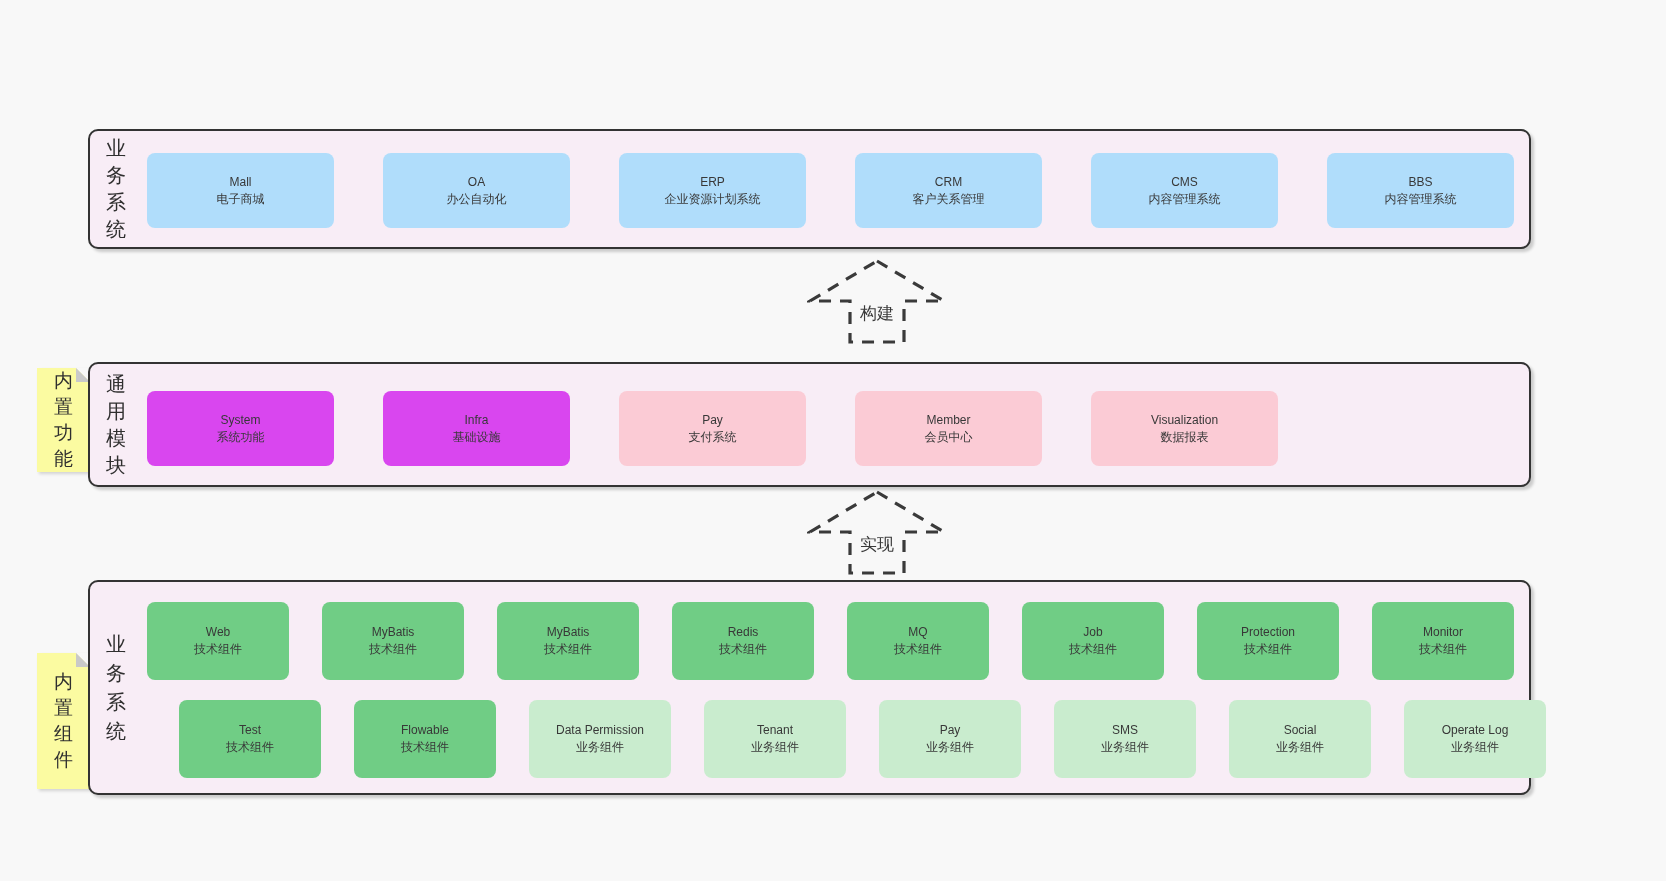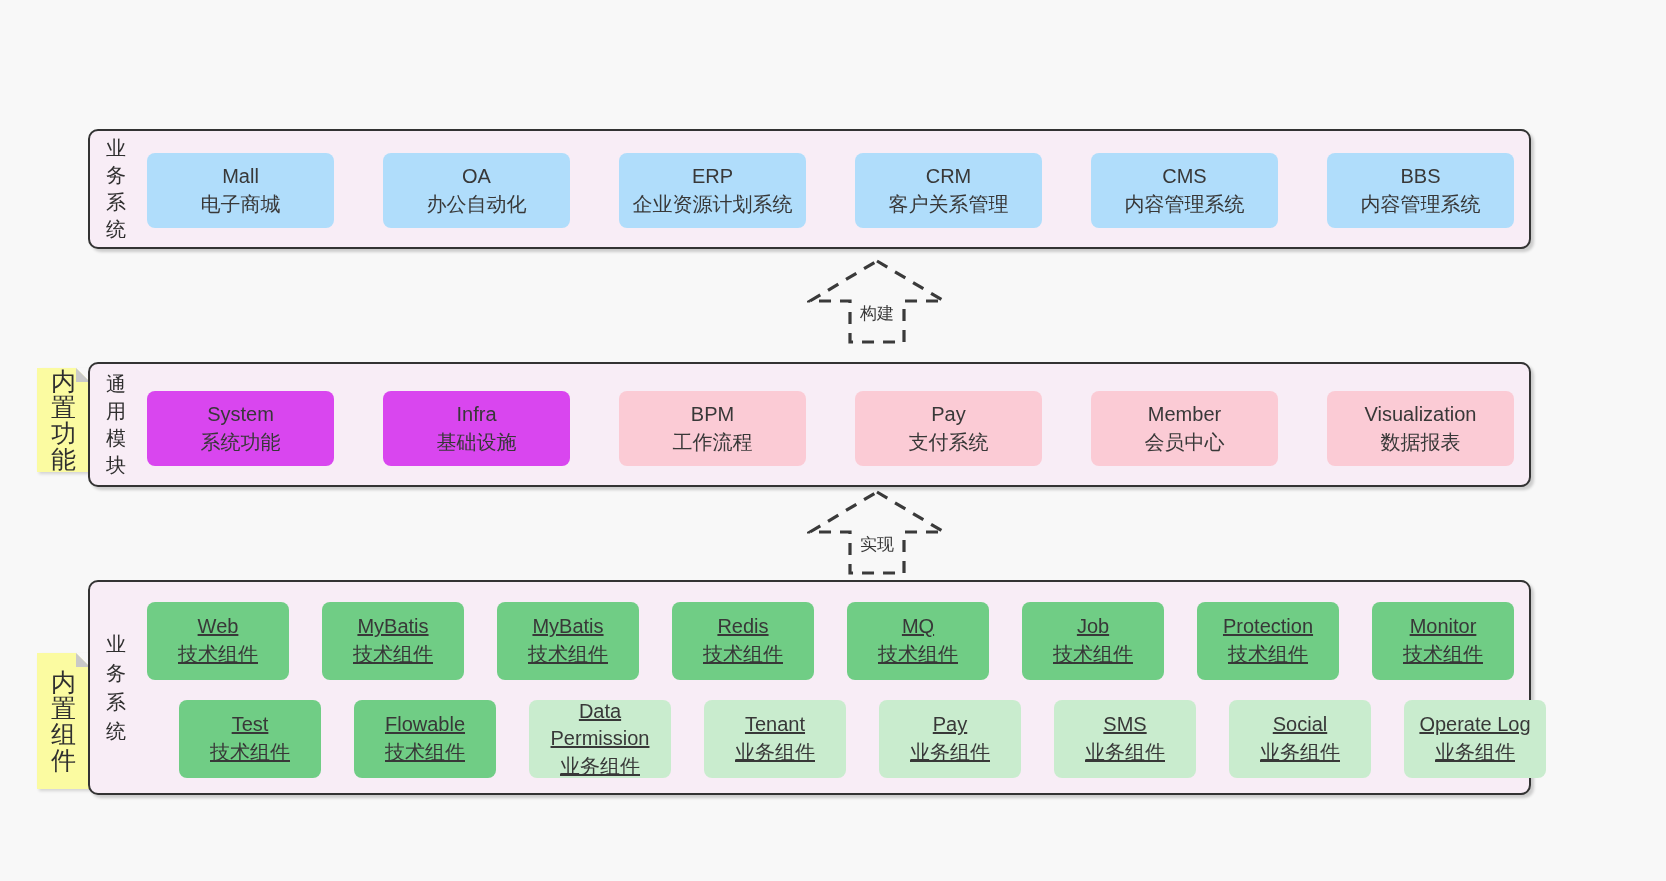--- a/index.html
+++ b/index.html
@@ -29,37 +29,37 @@
   
   .box-row { position:absolute; left:57px; display:flex; gap:49px; }
   .sec-business .box-row { top:22px; }
   .sec-modules  .box-row { top:27px; }
   .sec-components .row1 { top:20px; gap:33px; }
   .sec-components .row2 { top:118px; gap:33px;padding-left:32px; }
 
   .box {
     width:187px; height:75px; border-radius:8px;
     display:flex; flex-direction:column; align-items:center; justify-content:center;
-    text-align:center; font-size:20px; line-height:1.38; color:#383838;
+    text-align:center; font-size:12px; line-height:1.38; color:#383838;
     padding:2px 6px; box-sizing:border-box;
   }
-  .sec-components .box { width:142px; height:78px;text-decoration:underline; }
+  .sec-components .box { width:142px; height:78px; }
   .box[data-variant="blue"]        { background:#b0ddfb; }
   .box[data-variant="red"]         { background:#d946ef; }
   .box[data-variant="pink"]        { background:#fbcbd5; }
   .box[data-variant="green-dark"]  { background:#70cd85; }
   .box[data-variant="green-light"] { background:#c9ecce; }
   .box-name, .box-desc { display:block; }
 
   
   .sticky {
     position:absolute; left:37px; width:53px;
     background:#fbfba1; box-shadow:2px 2px 3px rgba(0,0,0,0.15);
     display:flex; align-items:center; justify-content:center;
-    font-size:25px; line-height:26px; color:#2f2f2f;
+    font-size:19px; line-height:26px; color:#2f2f2f;
     word-break:break-all; text-align:center; padding:4px 15px;
     box-sizing:border-box; z-index:0;
   }
   .sticky-modules    { top:368px; height:104px; }
   .sticky-components { top:653px; height:136px; }
   .sticky::before { 
     content:""; position:absolute; top:0; right:0; width:14px; height:14px;
     background:#f8f8f8; clip-path:polygon(0 0, 100% 0, 100% 100%);
   }
   .sticky::after { 
@@ -129,24 +129,20 @@
     <div class="box-row">
       <div class="box" data-variant="red">
         <span class="box-name">System</span>
         <span class="box-desc">系统功能</span>
       </div>
       <div class="box" data-variant="red">
         <span class="box-name">Infra</span>
         <span class="box-desc">基础设施</span>
       </div>
       <div class="box" data-variant="pink">
-        <span class="box-name">BPM</span>
-        <span class="box-desc">工作流程</span>
-      </div>
-      <div class="box" data-variant="pink">
         <span class="box-name">Pay</span>
         <span class="box-desc">支付系统</span>
       </div>
       <div class="box" data-variant="pink">
         <span class="box-name">Member</span>
         <span class="box-desc">会员中心</span>
       </div>
       <div class="box" data-variant="pink">
         <span class="box-name">Visualization</span>
         <span class="box-desc">数据报表</span>

